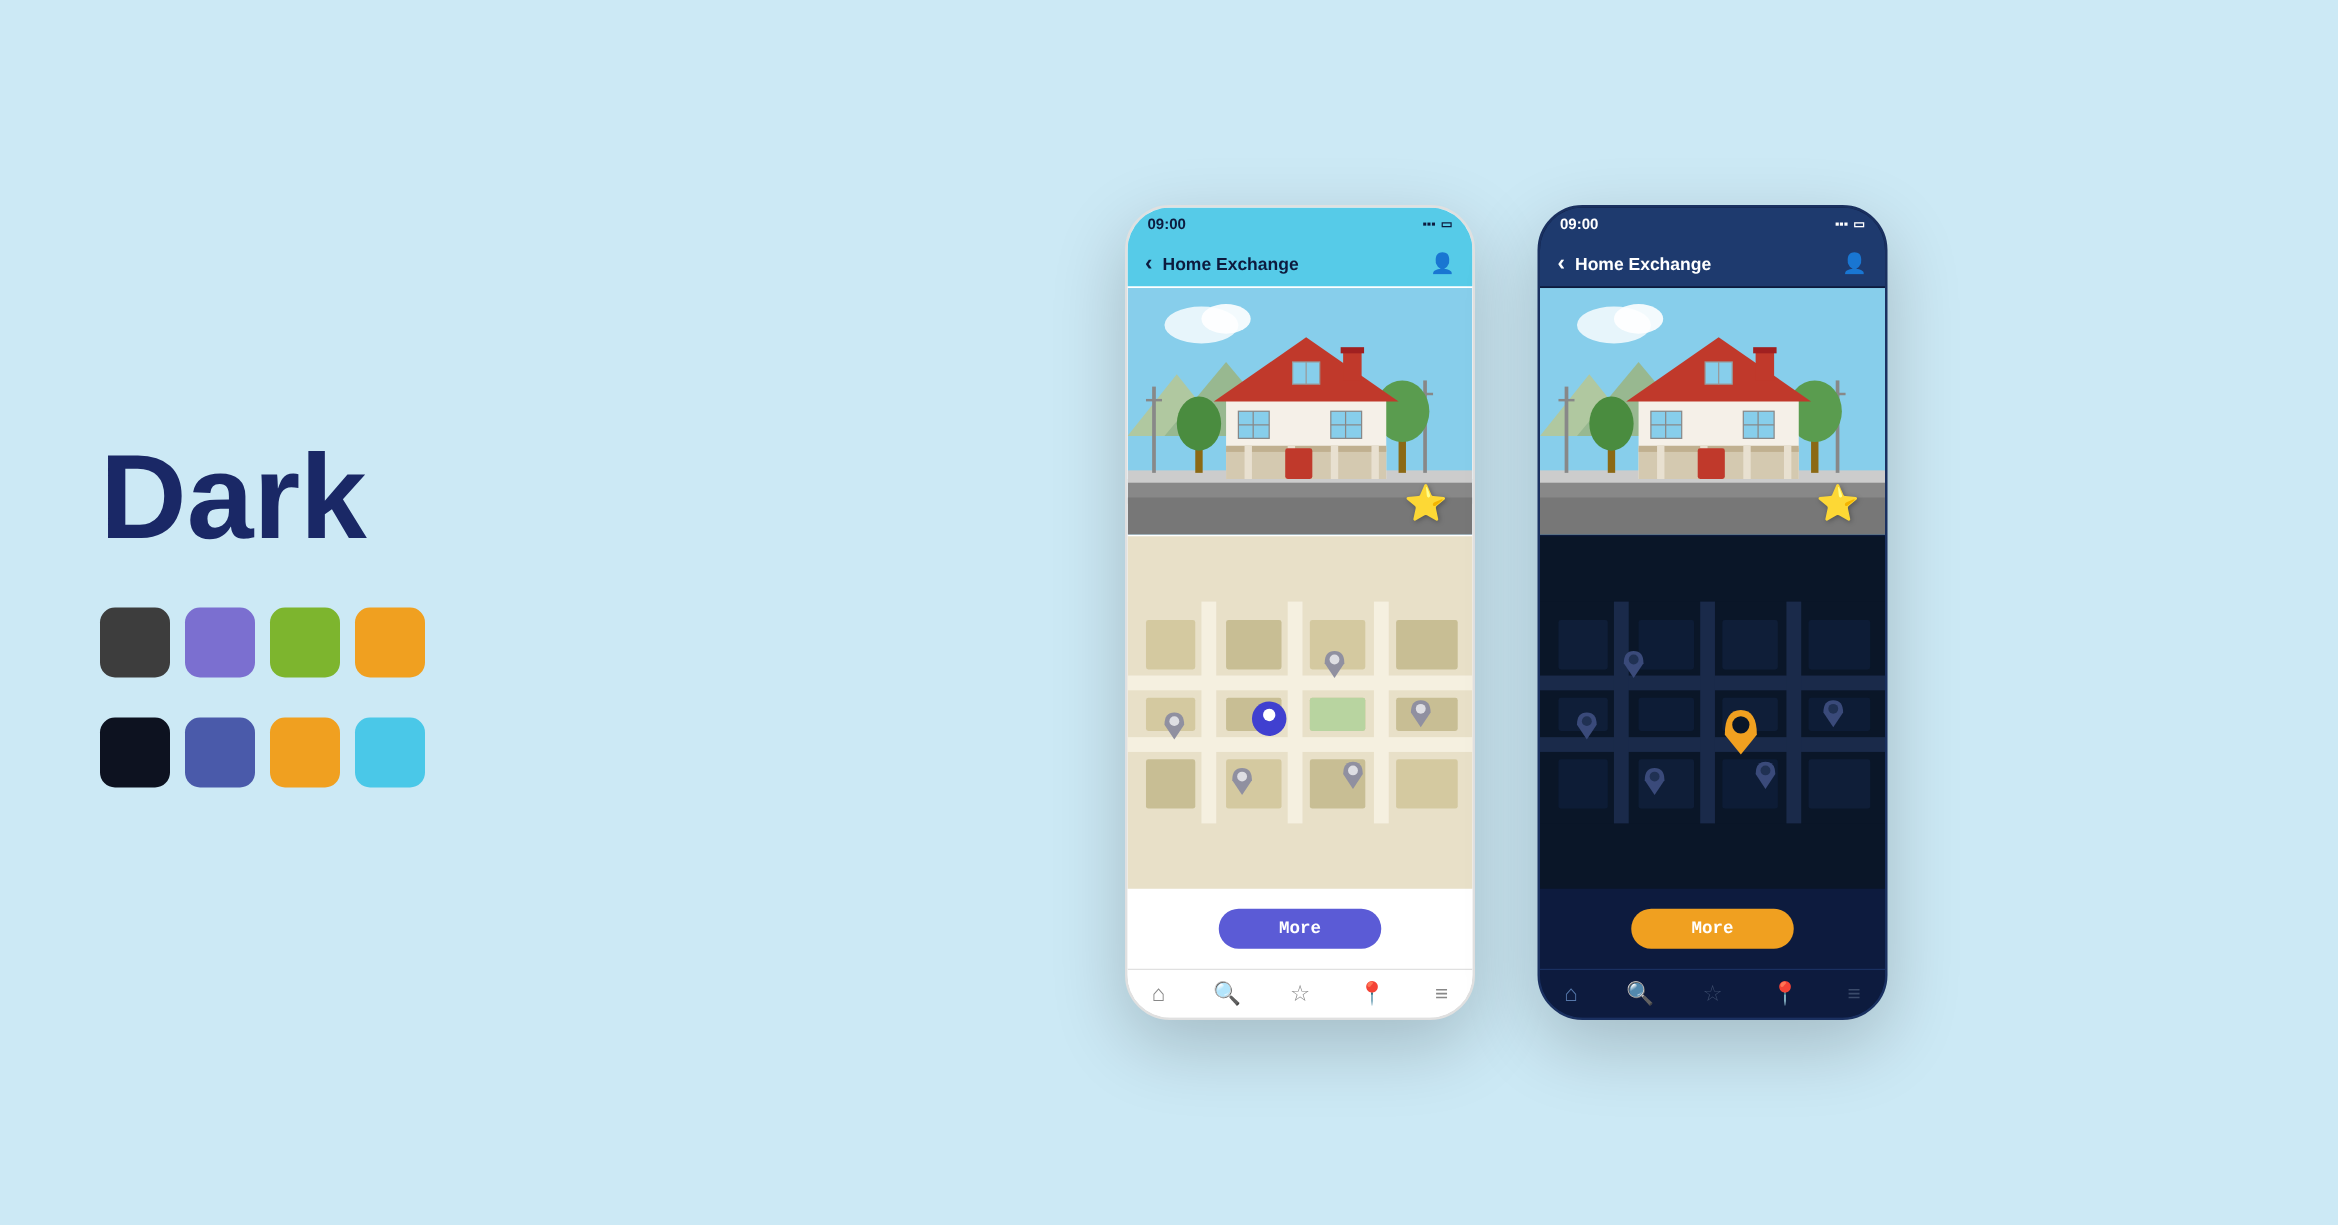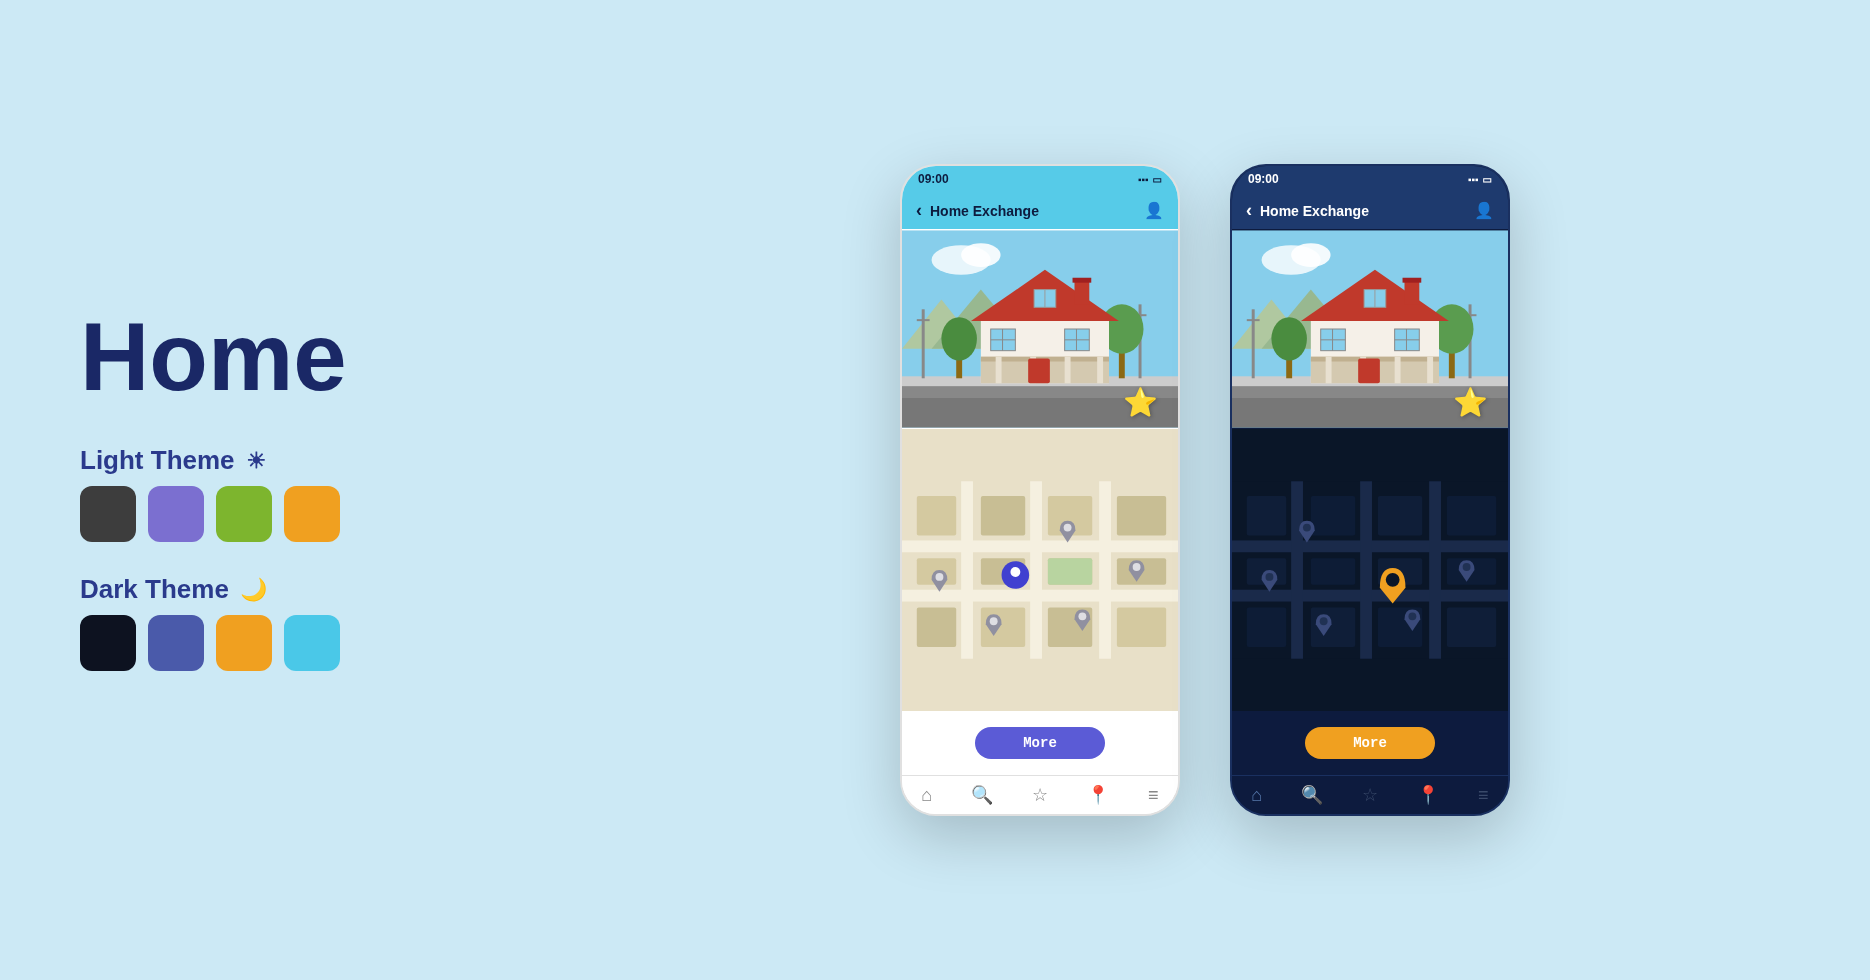--- a/index.html
+++ b/index.html
@@ -276,43 +276,35 @@
       height: 100%;
     }
   </style>
 </head>
 <body>
 
 <div class="main-container">
 
   <div class="left-panel">
     <div class="app-title">
-      <span class="title-home">Home</span>
+      <span class="title-home">Dark</span>
     </div>
 
     <div class="theme-section">
 
       <div>
-        <div class="theme-label">
-          <span>Light Theme</span>
-          <span class="theme-icon">☀</span>
-        </div>
         <div class="color-swatches">
           <div class="swatch" style="background:#3d3d3d"></div>
           <div class="swatch" style="background:#7b6fd0"></div>
           <div class="swatch" style="background:#7db52e"></div>
           <div class="swatch" style="background:#f0a020"></div>
         </div>
       </div>
 
       <div>
-        <div class="theme-label">
-          <span>Dark Theme</span>
-          <span class="theme-icon">🌙</span>
-        </div>
         <div class="color-swatches">
           <div class="swatch" style="background:#0d1220"></div>
           <div class="swatch" style="background:#4a5aaa"></div>
           <div class="swatch" style="background:#f0a020"></div>
           <div class="swatch" style="background:#4ac8e8"></div>
         </div>
       </div>
     </div>
   </div>
 

